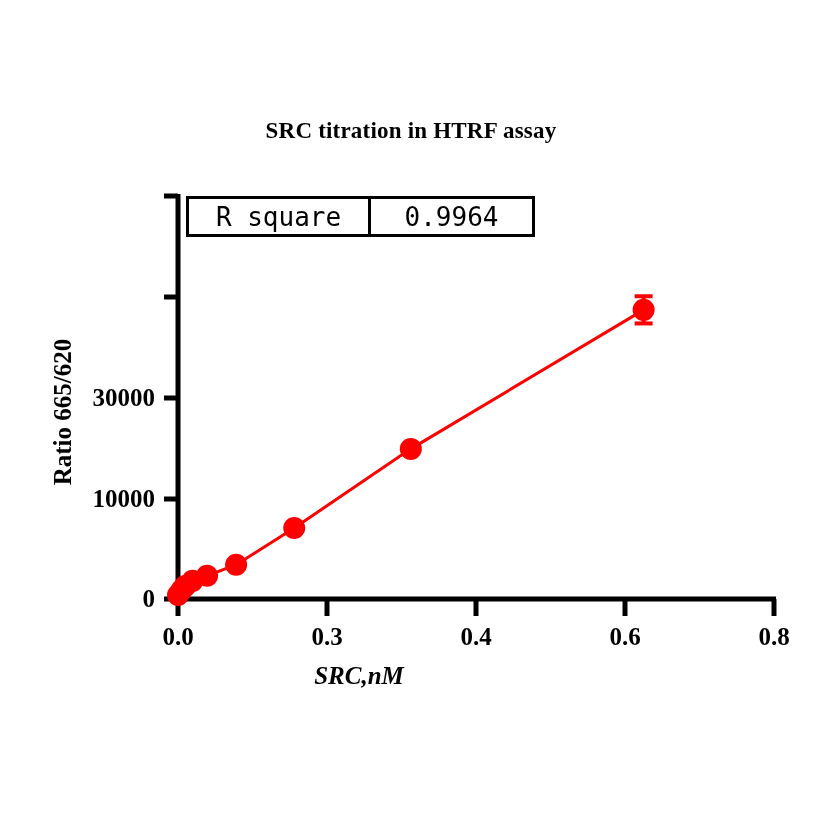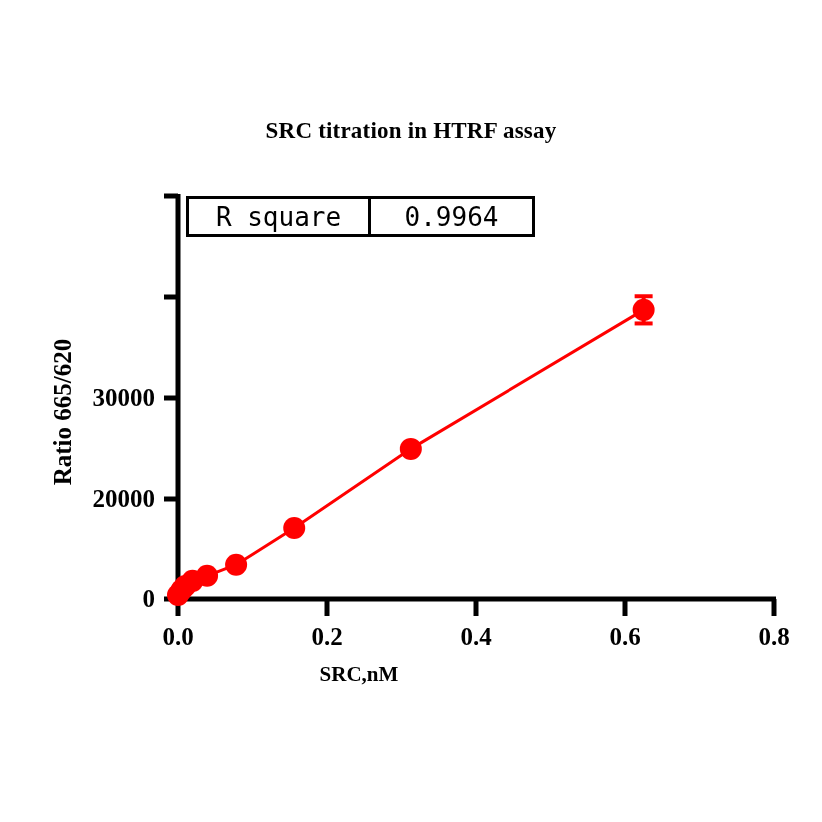--- a/index.html
+++ b/index.html
@@ -63,24 +63,25 @@
     transform: translateX(-50%);
   }
 
   
   #x-axis-title {
     position: absolute;
     left: 0;
     top: 662px;
     width: 718px;
     text-align: center;
-    font-size: 21px;
-    font-weight: bold;
-    color: #000000;
-    font-family: "Liberation Serif", "DejaVu Serif", serif;
+    font-size: 25px;
+    font-weight: bold;
+    color: #000000;
+    font-family: "Liberation Serif", "DejaVu Serif", serif;
+    font-style: italic;
   }
   #y-axis-title {
     position: absolute;
     left: -87px;
     top: 398px;
     width: 300px;
     text-align: center;
     font-size: 25px;
     font-weight: bold;
     color: #000000;
@@ -188,25 +189,25 @@
         <circle cx="192.5275" cy="580.865" r="11" fill="#FF0000"></circle>
         <circle cx="207.055" cy="575.8275" r="11" fill="#FF0000"></circle>
         <circle cx="236.10999999999999" cy="564.745" r="11" fill="#FF0000"></circle>
         <circle cx="294.21999999999997" cy="527.97125" r="11" fill="#FF0000"></circle>
         <circle cx="410.8125" cy="448.8825" r="11" fill="#FF0000"></circle>
         <circle cx="643.625" cy="309.84749999999997" r="11" fill="#FF0000"></circle>
       </g>
   </svg>
 
   <div class="tick-label ytick-label" style="left:30px; top:398px; width:125px;">30000</div>
-  <div class="tick-label ytick-label" style="left:30px; top:499px; width:125px;">20000</div>
+  <div class="tick-label ytick-label" style="left:30px; top:499px; width:125px;">10000</div>
   <div class="tick-label ytick-label" style="left:30px; top:599px; width:125px;">0</div>
 
   <div class="tick-label xtick-label" style="left:178px; top:623px;">0.0</div>
-  <div class="tick-label xtick-label" style="left:327px; top:623px;">0.2</div>
+  <div class="tick-label xtick-label" style="left:327px; top:623px;">0.3</div>
   <div class="tick-label xtick-label" style="left:476px; top:623px;">0.4</div>
   <div class="tick-label xtick-label" style="left:625px; top:623px;">0.6</div>
   <div class="tick-label xtick-label" style="left:774px; top:623px;">0.8</div>
 
   <div id="x-axis-title">SRC,nM</div>
   <div id="y-axis-title">Ratio 665/620</div>
 
   <div id="stats-box">
     <div class="cell cell-label">R square</div>
     <div class="cell cell-value">0.9964</div>

